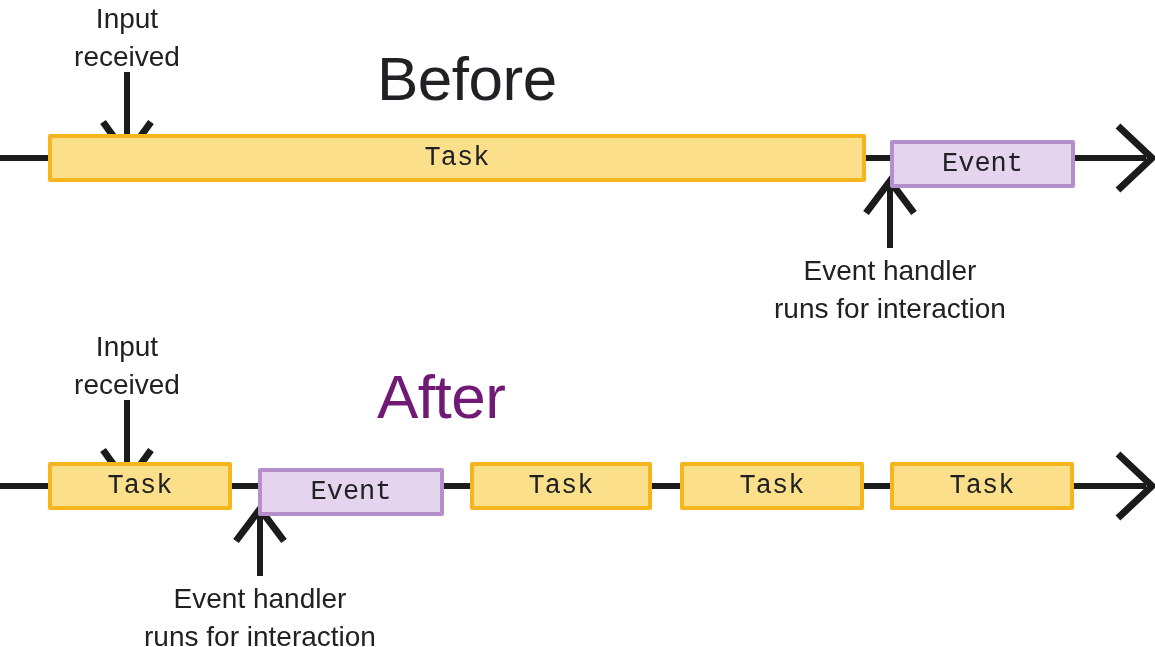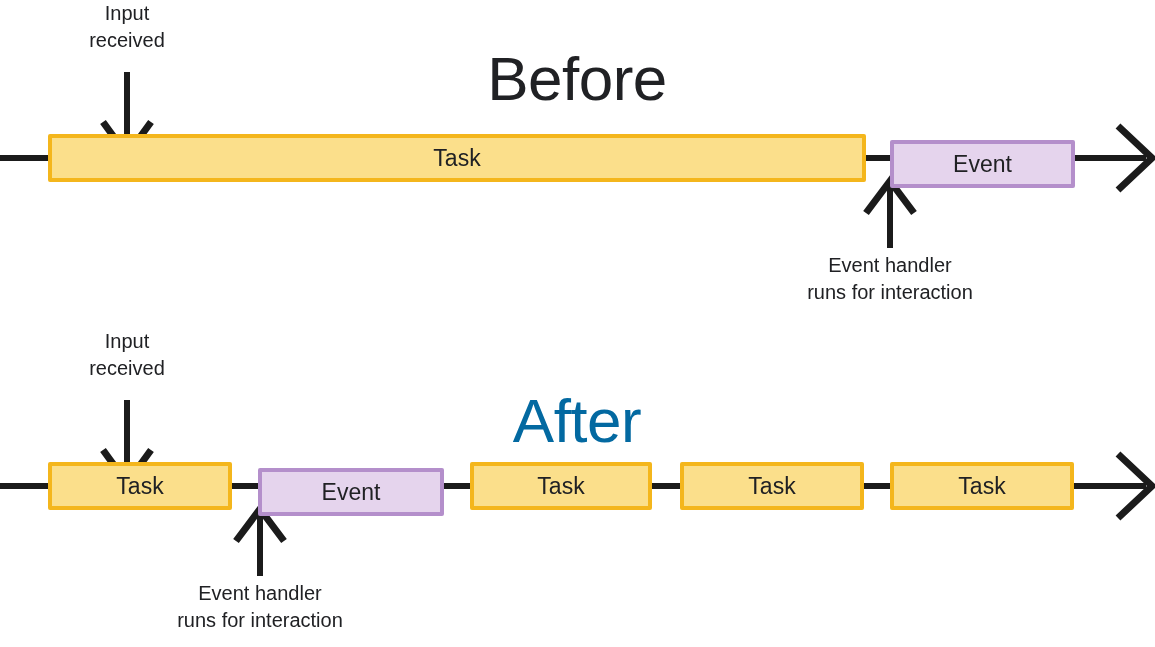--- a/index.html
+++ b/index.html
@@ -28,53 +28,53 @@
     overflow: visible;
   }
 
   
   .section-title {
     position: absolute;
     font-size: 62px;
     font-weight: 400;
     letter-spacing: -0.5px;
     color: #202124;
-    text-align: center;
     white-space: nowrap;
     line-height: 1;
   }
 
   
   .block {
     position: absolute;
     box-sizing: border-box;
     display: flex;
     align-items: center;
     justify-content: center;
-    font-size: 23px;
+    font-size: 27px;
     line-height: 1;
     color: #202124;
     border-radius: 2px;
     white-space: nowrap;
+    font-family: Liberation Mono, monospace;
   }
   .block.task {
     background: #FBDF8B;
     border: 4px solid #F4B61C;
   }
   .block.event {
     background: #E5D4ED;
     border: 4px solid #B48FCB;
     margin-top: 6px;
   }
   .block-label { pointer-events: none; }
 
   
   .caption {
     position: absolute;
-    font-size: 20px;
+    font-size: 28px;
     line-height: 1.36;
     color: #202124;
     text-align: center;
     white-space: pre-line;
   }
 </style>
 </head>
 <body style="background: rgb(255, 255, 255);">
 
 <div id="stage">
@@ -128,21 +128,21 @@
     <span class="block-label" style="color: rgb(32, 33, 36);">Task</span>
   </div>
 
   <div class="block event" style="left: 890px; top: 134px; width: 185px; height: 48px; background: rgb(229, 212, 237); border-color: rgb(180, 143, 203);">
     <span class="block-label" style="color: rgb(32, 33, 36);">Event</span>
   </div>
 
   <div class="caption" style="left: 740px; top: 252px; width: 300px; color: rgb(32, 33, 36);">Event handler
 runs for interaction</div>
 
-  <div class="section-title" style="left: 377px; top: 390px; width: 400px; color: #0369a1;">After</div>
+  <div class="section-title" style="left: 377px; top: 366px; width: 400px; color: #701a75;">After</div>
 
   <div class="caption" style="left: 27px; top: 328px; width: 200px; color: rgb(32, 33, 36);">Input
 received</div>
 
   <div class="block task" style="left: 48px; top: 462px; width: 184px; height: 48px; background: rgb(251, 223, 139); border-color: rgb(244, 182, 28);">
     <span class="block-label" style="color: rgb(32, 33, 36);">Task</span>
   </div>
 
   <div class="block event" style="left: 258px; top: 462px; width: 186px; height: 48px; background: rgb(229, 212, 237); border-color: rgb(180, 143, 203);">
     <span class="block-label" style="color: rgb(32, 33, 36);">Event</span>

